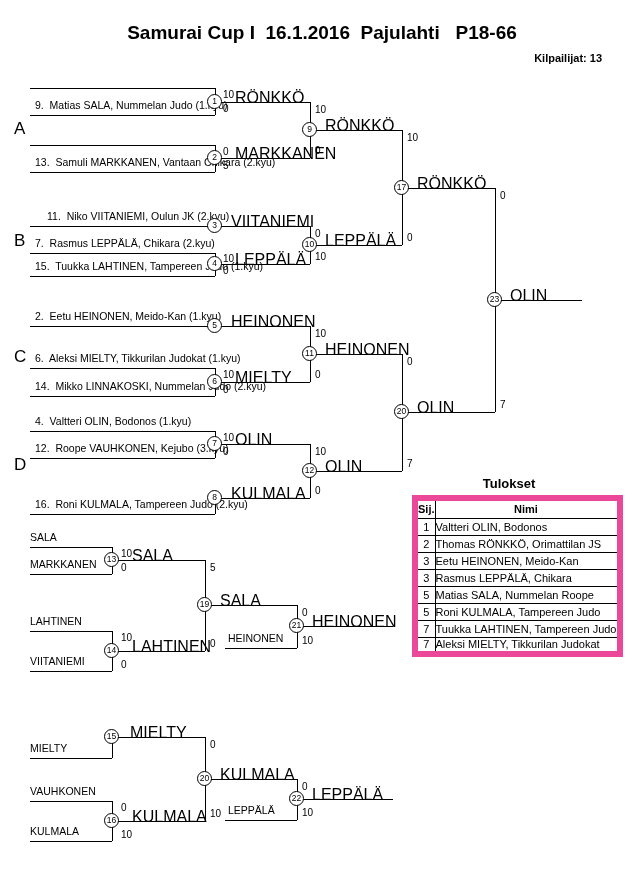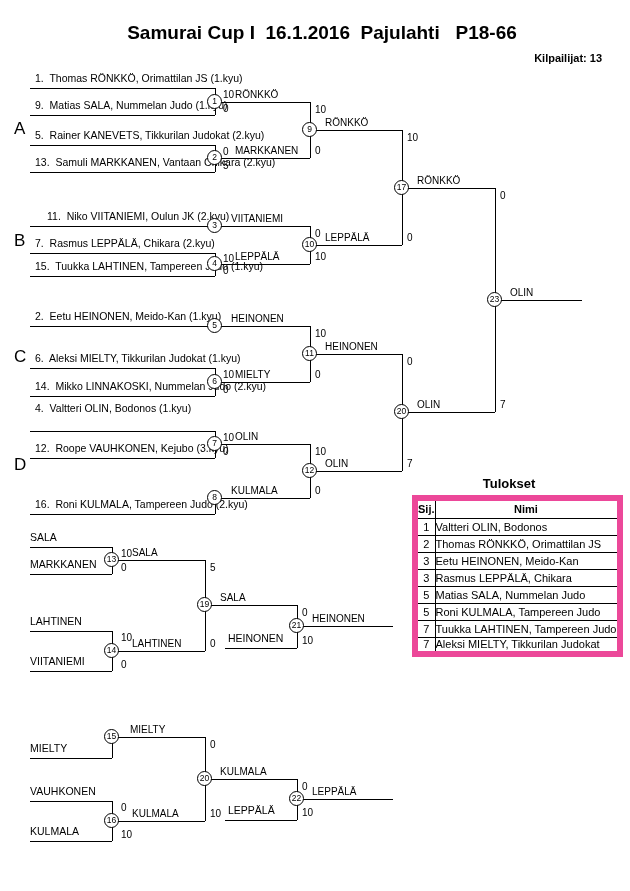--- a/index.html
+++ b/index.html
@@ -2,21 +2,21 @@
 <html><head>
 <meta charset="utf-8">
 <style>
   * { margin:0; padding:0; box-sizing:border-box; }
   html,body { background:#fff; }
   .page { position:relative; width:630px; height:891px; background:#fff;
           font-family:"Liberation Sans", sans-serif; color:#000; overflow:hidden; }
   svg.lines { position:absolute; left:0; top:0; pointer-events:none; }
   .t   { position:absolute; white-space:pre; }
   .ent { font-size:10.5px; }
-  .win { font-size:10px; }
+  .win { font-size:16px; }
   .sc  { font-size:10px; }
   .grp { font-size:17px; }
   .circ{ position:absolute; width:15px; height:15px; border:1px solid #000;
          border-radius:50%; background:#fff; font-size:8.5px; line-height:13px;
          text-align:center; }
   .title { position:absolute; left:0; top:22px; width:100%; text-align:center;
            font-size:19px; font-weight:bold; white-space:pre;margin-left:7px; }
   .comp  { position:absolute; right:28px; top:52px; font-size:11px; font-weight:bold; }
   .results { position:absolute; left:412px; top:476px; width:194px; }
   .rtitle  { text-align:center; font-size:13px; font-weight:bold; margin-bottom:4px; }
@@ -59,31 +59,29 @@
   </svg>
 
   <div class="title">Samurai Cup I  16.1.2016  Pajulahti   P18-66</div>
   <div class="comp">Kilpailijat: 13</div>
 
   <div class="t grp" style="left:14px;top:119px">A</div>
   <div class="t grp" style="left:14px;top:231px">B</div>
   <div class="t grp" style="left:14px;top:347px">C</div>
   <div class="t grp" style="left:14px;top:455px">D</div>
 
-  <div class="t ent" style="left:35px;top:72px">1.  Thomas RÖNKKÖ, Orimattilan JS (1.kyu)</div>
   <div class="t ent" style="left:35px;top:99px">9.  Matias SALA, Nummelan Judo (1.kyu)</div>
-  <div class="t ent" style="left:35px;top:129px">5.  Rainer KANEVETS, Tikkurilan Judokat (2.kyu)</div>
   <div class="t ent" style="left:35px;top:156px">13.  Samuli MARKKANEN, Vantaan Chikara (2.kyu)</div>
   <div class="t ent" style="left:47px;top:210px">11.  Niko VIITANIEMI, Oulun JK (2.kyu)</div>
   <div class="t ent" style="left:35px;top:237px">7.  Rasmus LEPPÄLÄ, Chikara (2.kyu)</div>
   <div class="t ent" style="left:35px;top:260px">15.  Tuukka LAHTINEN, Tampereen Judo (1.kyu)</div>
   <div class="t ent" style="left:35px;top:310px">2.  Eetu HEINONEN, Meido-Kan (1.kyu)</div>
   <div class="t ent" style="left:35px;top:352px">6.  Aleksi MIELTY, Tikkurilan Judokat (1.kyu)</div>
   <div class="t ent" style="left:35px;top:380px">14.  Mikko LINNAKOSKI, Nummelan Judo (2.kyu)</div>
-  <div class="t ent" style="left:35px;top:402px">4.  Valtteri OLIN, Bodonos (1.kyu)</div>
+  <div class="t ent" style="left:35px;top:415px">4.  Valtteri OLIN, Bodonos (1.kyu)</div>
   <div class="t ent" style="left:35px;top:442px">12.  Roope VAUHKONEN, Kejubo (3.kyu)</div>
   <div class="t ent" style="left:35px;top:498px">16.  Roni KULMALA, Tampereen Judo (2.kyu)</div>
 
   <div class="t ent" style="left:30px;top:531px">SALA</div>
   <div class="t ent" style="left:30px;top:558px">MARKKANEN</div>
   <div class="t ent" style="left:30px;top:615px">LAHTINEN</div>
   <div class="t ent" style="left:30px;top:655px">VIITANIEMI</div>
   <div class="t ent" style="left:30px;top:742px">MIELTY</div>
   <div class="t ent" style="left:30px;top:785px">VAUHKONEN</div>
   <div class="t ent" style="left:30px;top:825px">KULMALA</div>
@@ -198,21 +196,21 @@
         <tr>
             <td class="rank">3</td>
             <td class="name">Eetu HEINONEN, Meido-Kan</td>
           </tr>
         <tr>
             <td class="rank">3</td>
             <td class="name">Rasmus LEPPÄLÄ, Chikara</td>
           </tr>
         <tr>
             <td class="rank">5</td>
-            <td class="name">Matias SALA, Nummelan Judo</td>
+            <td class="name">Matias SALA, Nummelan Roope</td>
           </tr>
         <tr>
             <td class="rank">5</td>
             <td class="name">Roni KULMALA, Tampereen Judo</td>
           </tr>
         <tr>
             <td class="rank">7</td>
             <td class="name">Tuukka LAHTINEN, Tampereen Judo</td>
           </tr>
         <tr>

